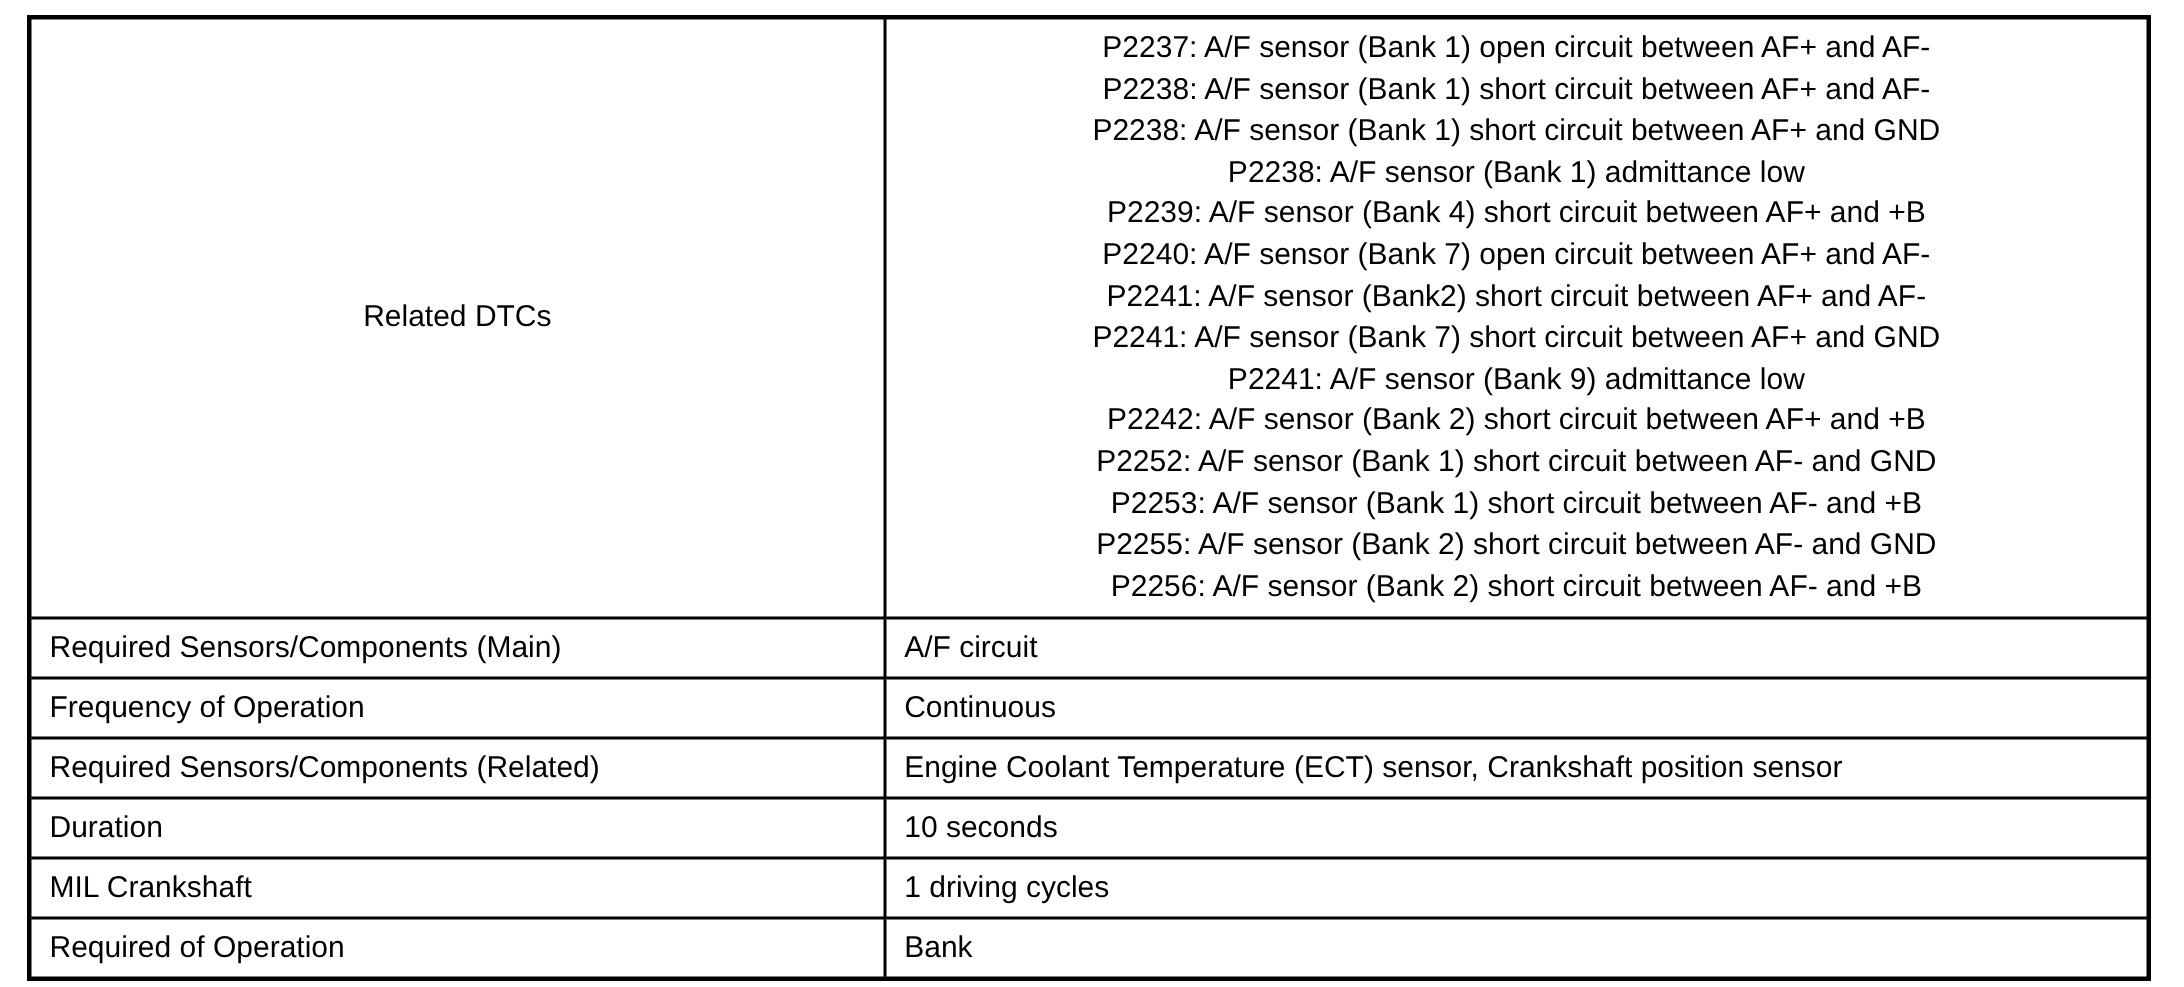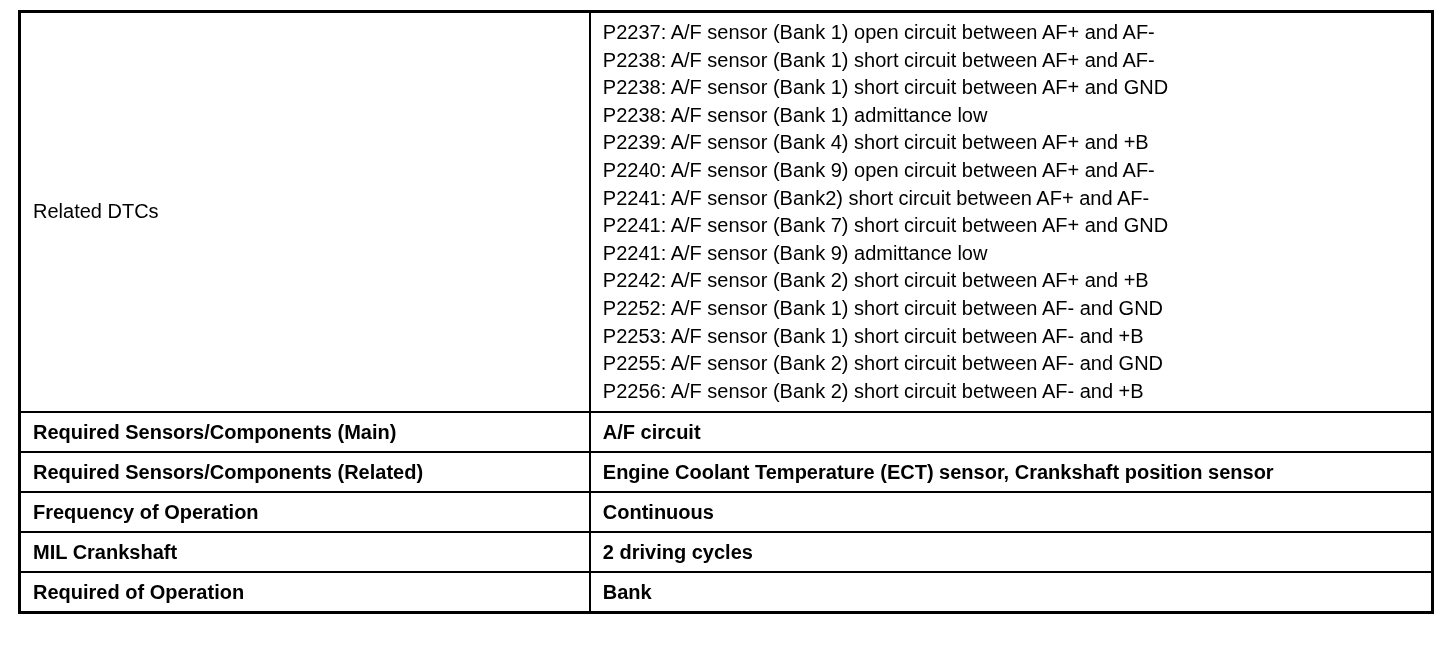--- a/index.html
+++ b/index.html
@@ -33,64 +33,68 @@
     vertical-align: middle;
     padding: 4px 12px;
     font-size: 20px;
     line-height: 27.6px;
     color: #000000;
     overflow: hidden;
     white-space: nowrap;
   }
   td.label-cell { width: 40%; }
   td.value-cell { width: 60%; }
-  tr.small-row td { height: 38px; padding-top: 0; padding-bottom: 0; font-weight: bold; }
-  tr.dtc-row td { vertical-align: middle; padding-top: 6px; padding-bottom: 6px; }
+  tr.small-row td { height: 38px; padding-top: 0; padding-bottom: 0; }
+  tr.dtc-row td { vertical-align: middle; padding-top: 6px; padding-bottom: 6px; text-align: center; }
   .value-line { white-space: nowrap; }
 </style>
 </head>
 <body>
 
 <div class="page">
   <table class="spec-table">
     <tbody>
       <tr class="dtc-row">
         <td class="label-cell">Related DTCs</td>
         <td class="value-cell">
           <div class="value-line">P2237: A/F sensor (Bank 1) open circuit between AF+ and AF-</div>
           <div class="value-line">P2238: A/F sensor (Bank 1) short circuit between AF+ and AF-</div>
           <div class="value-line">P2238: A/F sensor (Bank 1) short circuit between AF+ and GND</div>
           <div class="value-line">P2238: A/F sensor (Bank 1) admittance low</div>
           <div class="value-line">P2239: A/F sensor (Bank 4) short circuit between AF+ and +B</div>
-          <div class="value-line">P2240: A/F sensor (Bank 9) open circuit between AF+ and AF-</div>
+          <div class="value-line">P2240: A/F sensor (Bank 7) open circuit between AF+ and AF-</div>
           <div class="value-line">P2241: A/F sensor (Bank2) short circuit between AF+ and AF-</div>
           <div class="value-line">P2241: A/F sensor (Bank 7) short circuit between AF+ and GND</div>
           <div class="value-line">P2241: A/F sensor (Bank 9) admittance low</div>
           <div class="value-line">P2242: A/F sensor (Bank 2) short circuit between AF+ and +B</div>
           <div class="value-line">P2252: A/F sensor (Bank 1) short circuit between AF- and GND</div>
           <div class="value-line">P2253: A/F sensor (Bank 1) short circuit between AF- and +B</div>
           <div class="value-line">P2255: A/F sensor (Bank 2) short circuit between AF- and GND</div>
           <div class="value-line">P2256: A/F sensor (Bank 2) short circuit between AF- and +B</div>
         </td>
       </tr>
       <tr class="small-row">
         <td class="label-cell">Required Sensors/Components (Main)</td>
         <td class="value-cell">A/F circuit</td>
       </tr>
       <tr class="small-row">
+        <td class="label-cell">Frequency of Operation</td>
+        <td class="value-cell">Continuous</td>
+      </tr>
+      <tr class="small-row">
         <td class="label-cell">Required Sensors/Components (Related)</td>
         <td class="value-cell">Engine Coolant Temperature (ECT) sensor, Crankshaft position sensor</td>
       </tr>
       <tr class="small-row">
-        <td class="label-cell">Frequency of Operation</td>
-        <td class="value-cell">Continuous</td>
+        <td class="label-cell">Duration</td>
+        <td class="value-cell">10 seconds</td>
       </tr>
       <tr class="small-row">
         <td class="label-cell">MIL Crankshaft</td>
-        <td class="value-cell">2 driving cycles</td>
+        <td class="value-cell">1 driving cycles</td>
       </tr>
       <tr class="small-row">
         <td class="label-cell">Required of Operation</td>
         <td class="value-cell">Bank</td>
       </tr>
     </tbody>
   </table>
 </div>
 
 </body></html>

